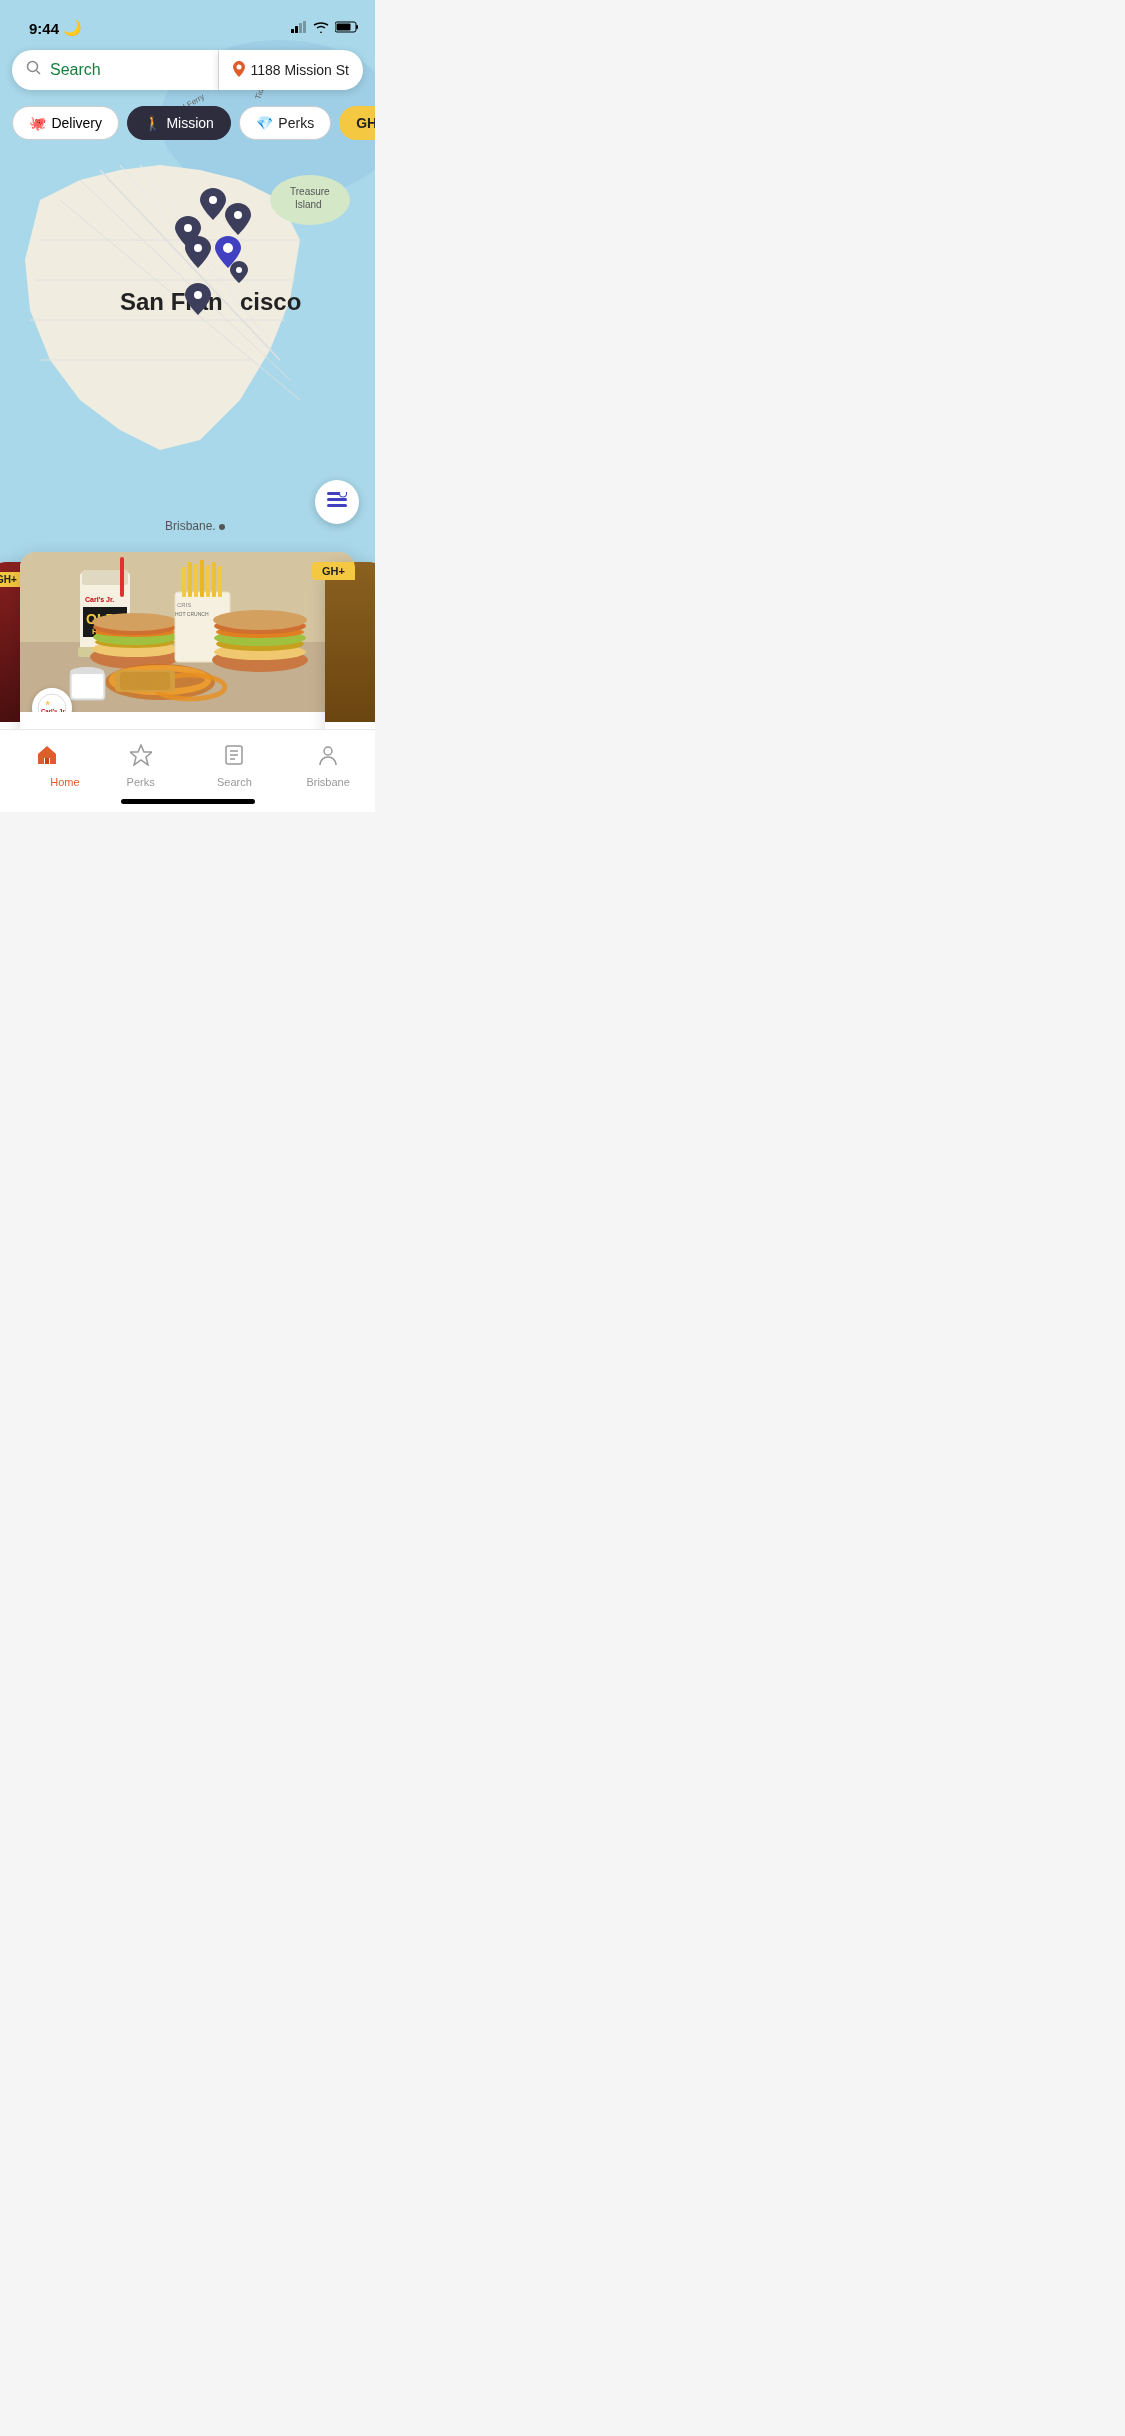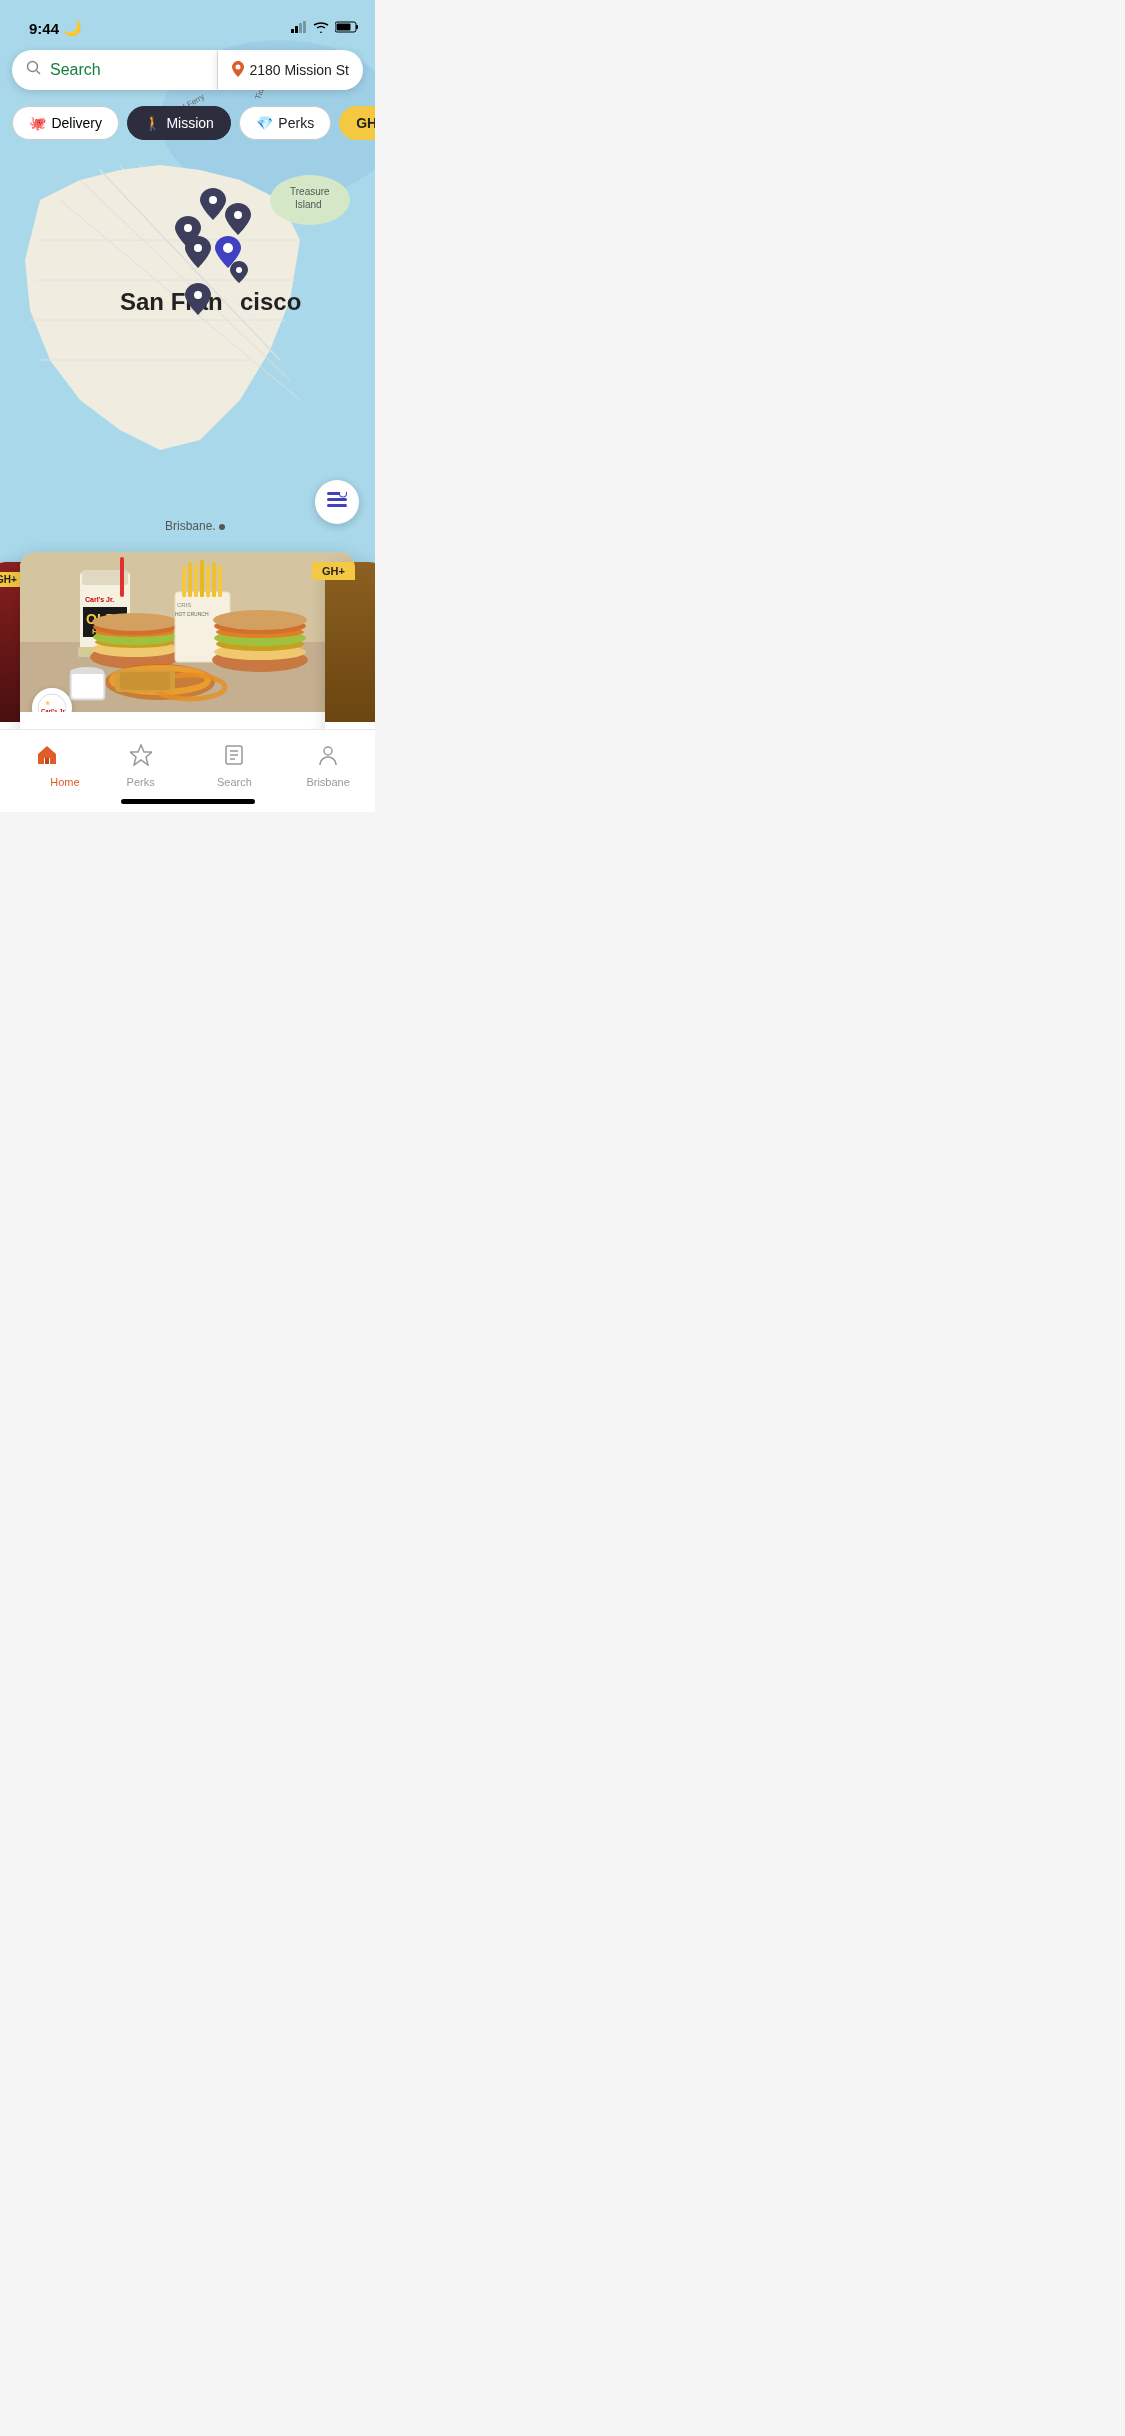--- a/index.html
+++ b/index.html
@@ -494,21 +494,21 @@
     </span>
     <span class="search-input-text">Search</span>
   </div>
   <div class="location-wrapper">
     <span class="location-pin-icon">
       <svg width="12" height="16" viewBox="0 0 12 16">
         <path d="M6,0 C3,0 0,2.7 0,6 C0,10 6,16 6,16 C6,16 12,10 12,6 C12,2.7 9,0 6,0 Z" fill="#e05c2a"></path>
         <circle cx="6" cy="6" r="2.5" fill="white"></circle>
       </svg>
     </span>
-    <span class="location-text">2180 Mission St</span>
+    <span class="location-text">1188 Mission St</span>
   </div>
 </div>
 
 <div class="filter-buttons">
   <button class="filter-btn">
     <span class="btn-icon">🐙</span>
     <span>Delivery</span>
   </button>
   <button class="filter-btn active">
     <span class="btn-icon">🚶</span>

